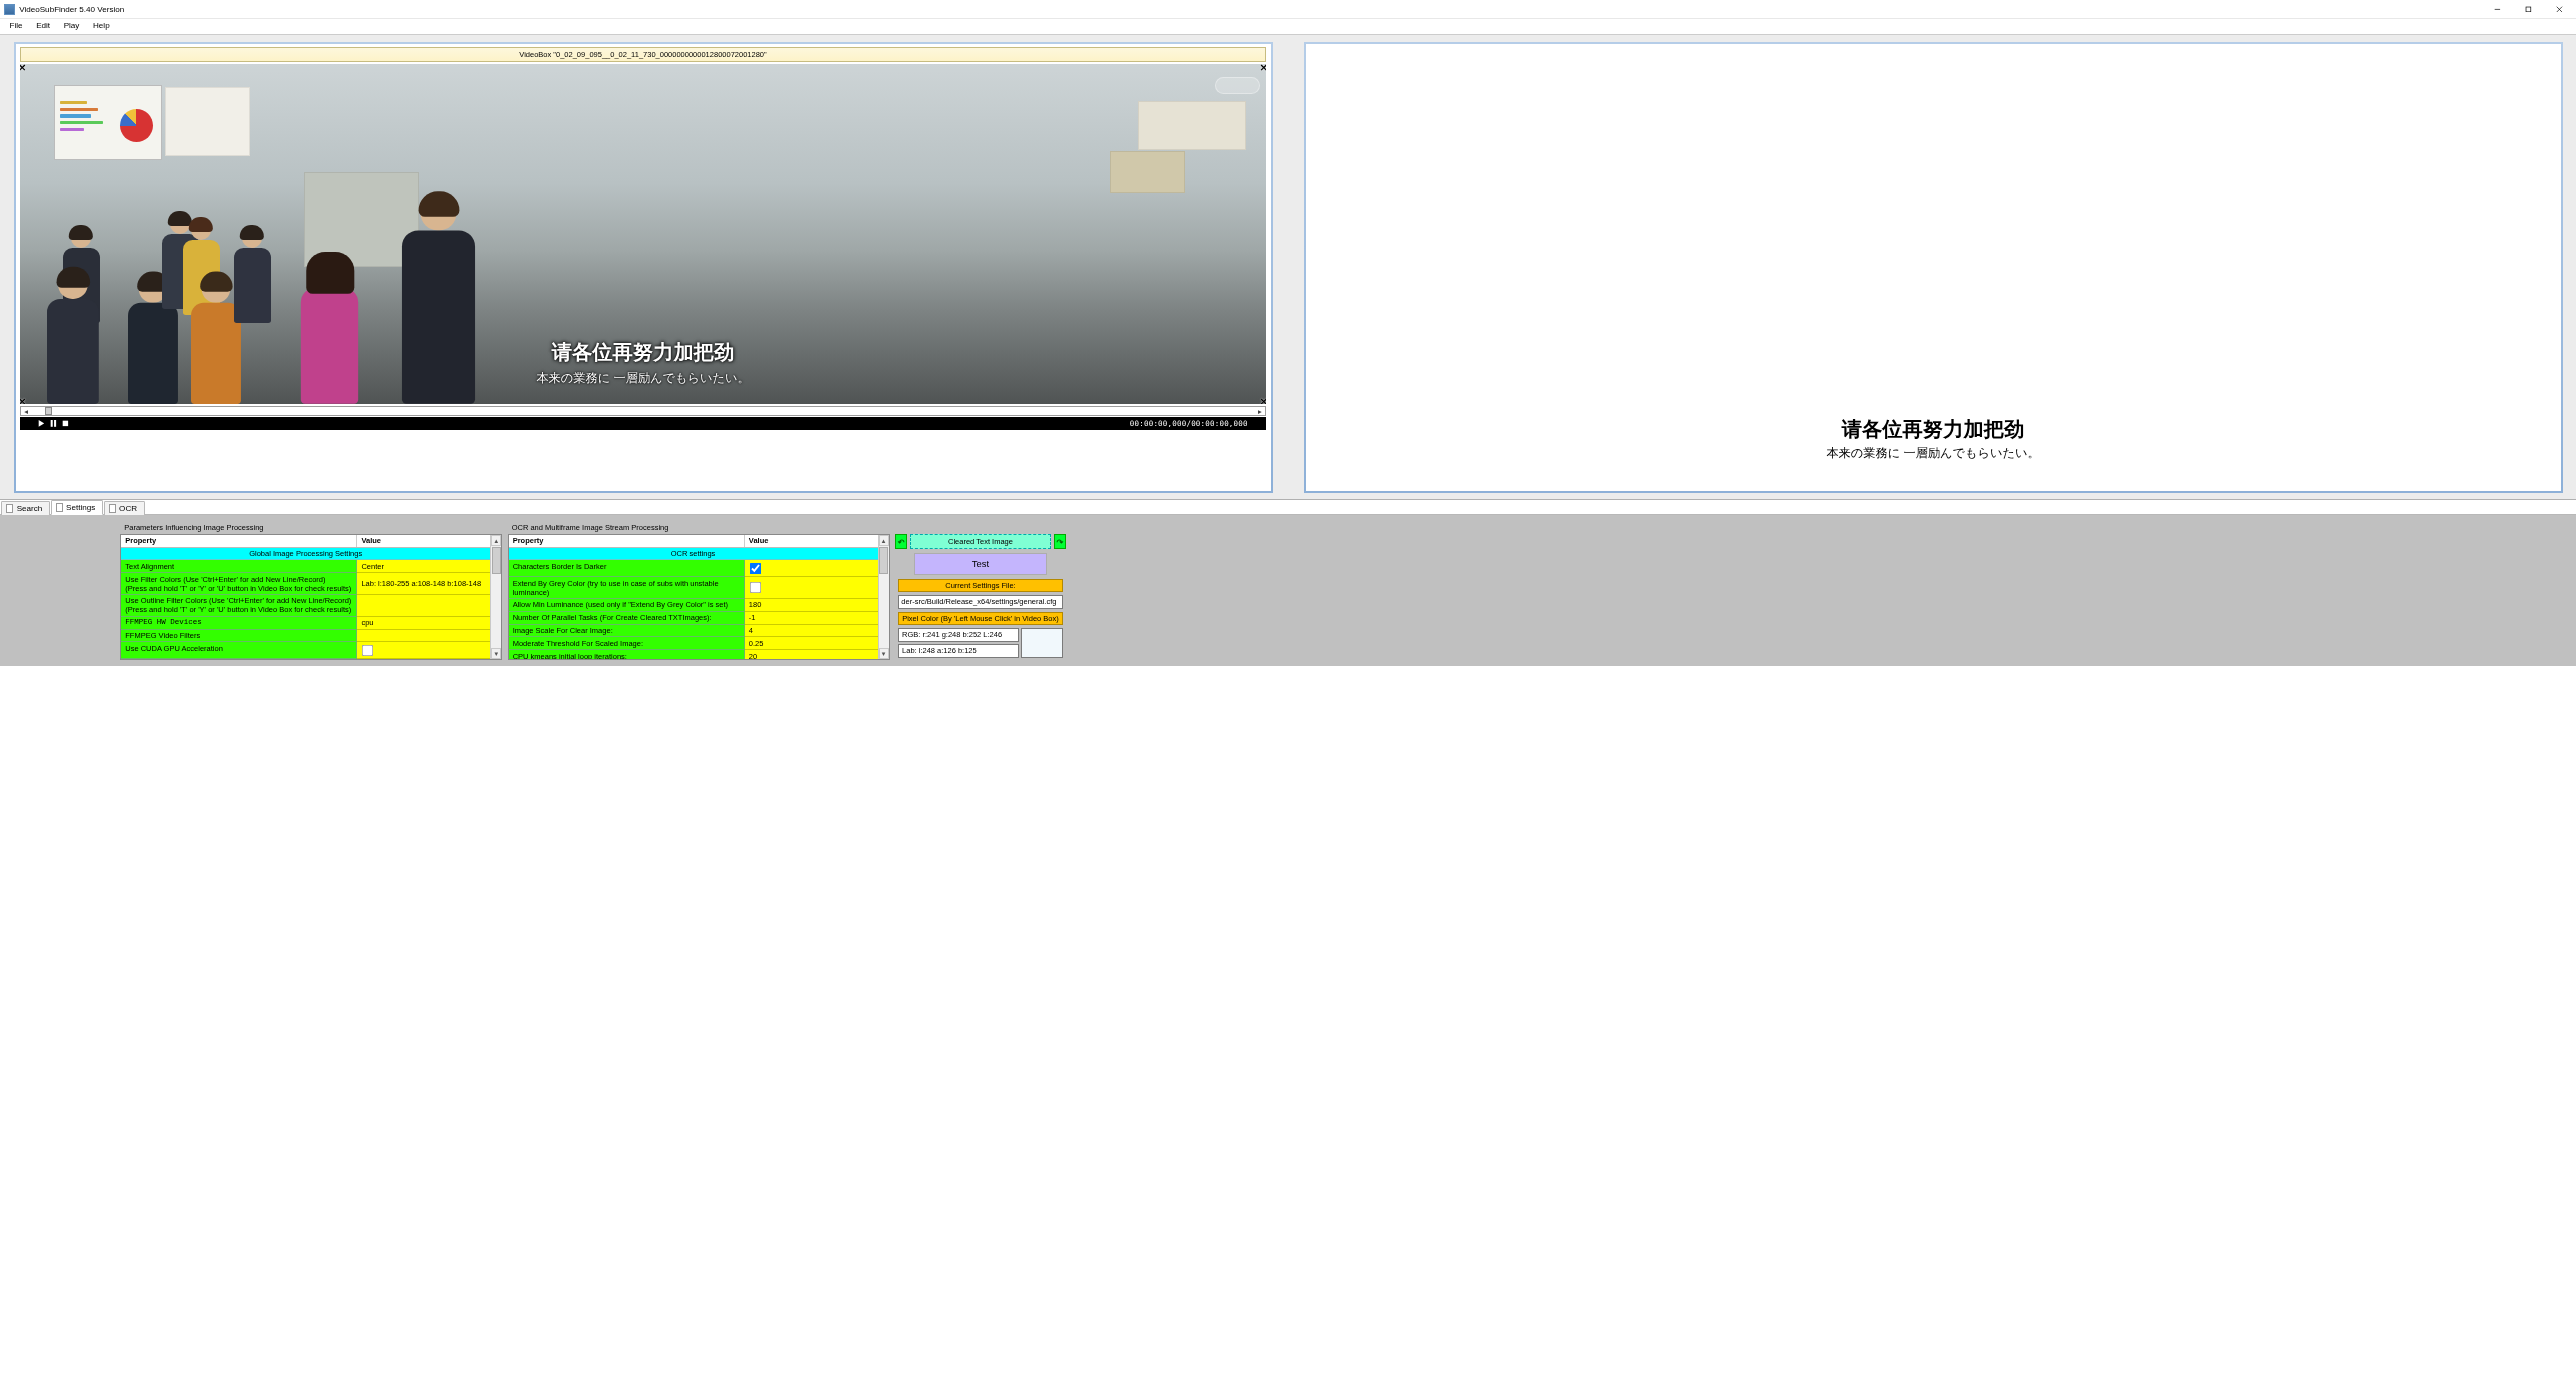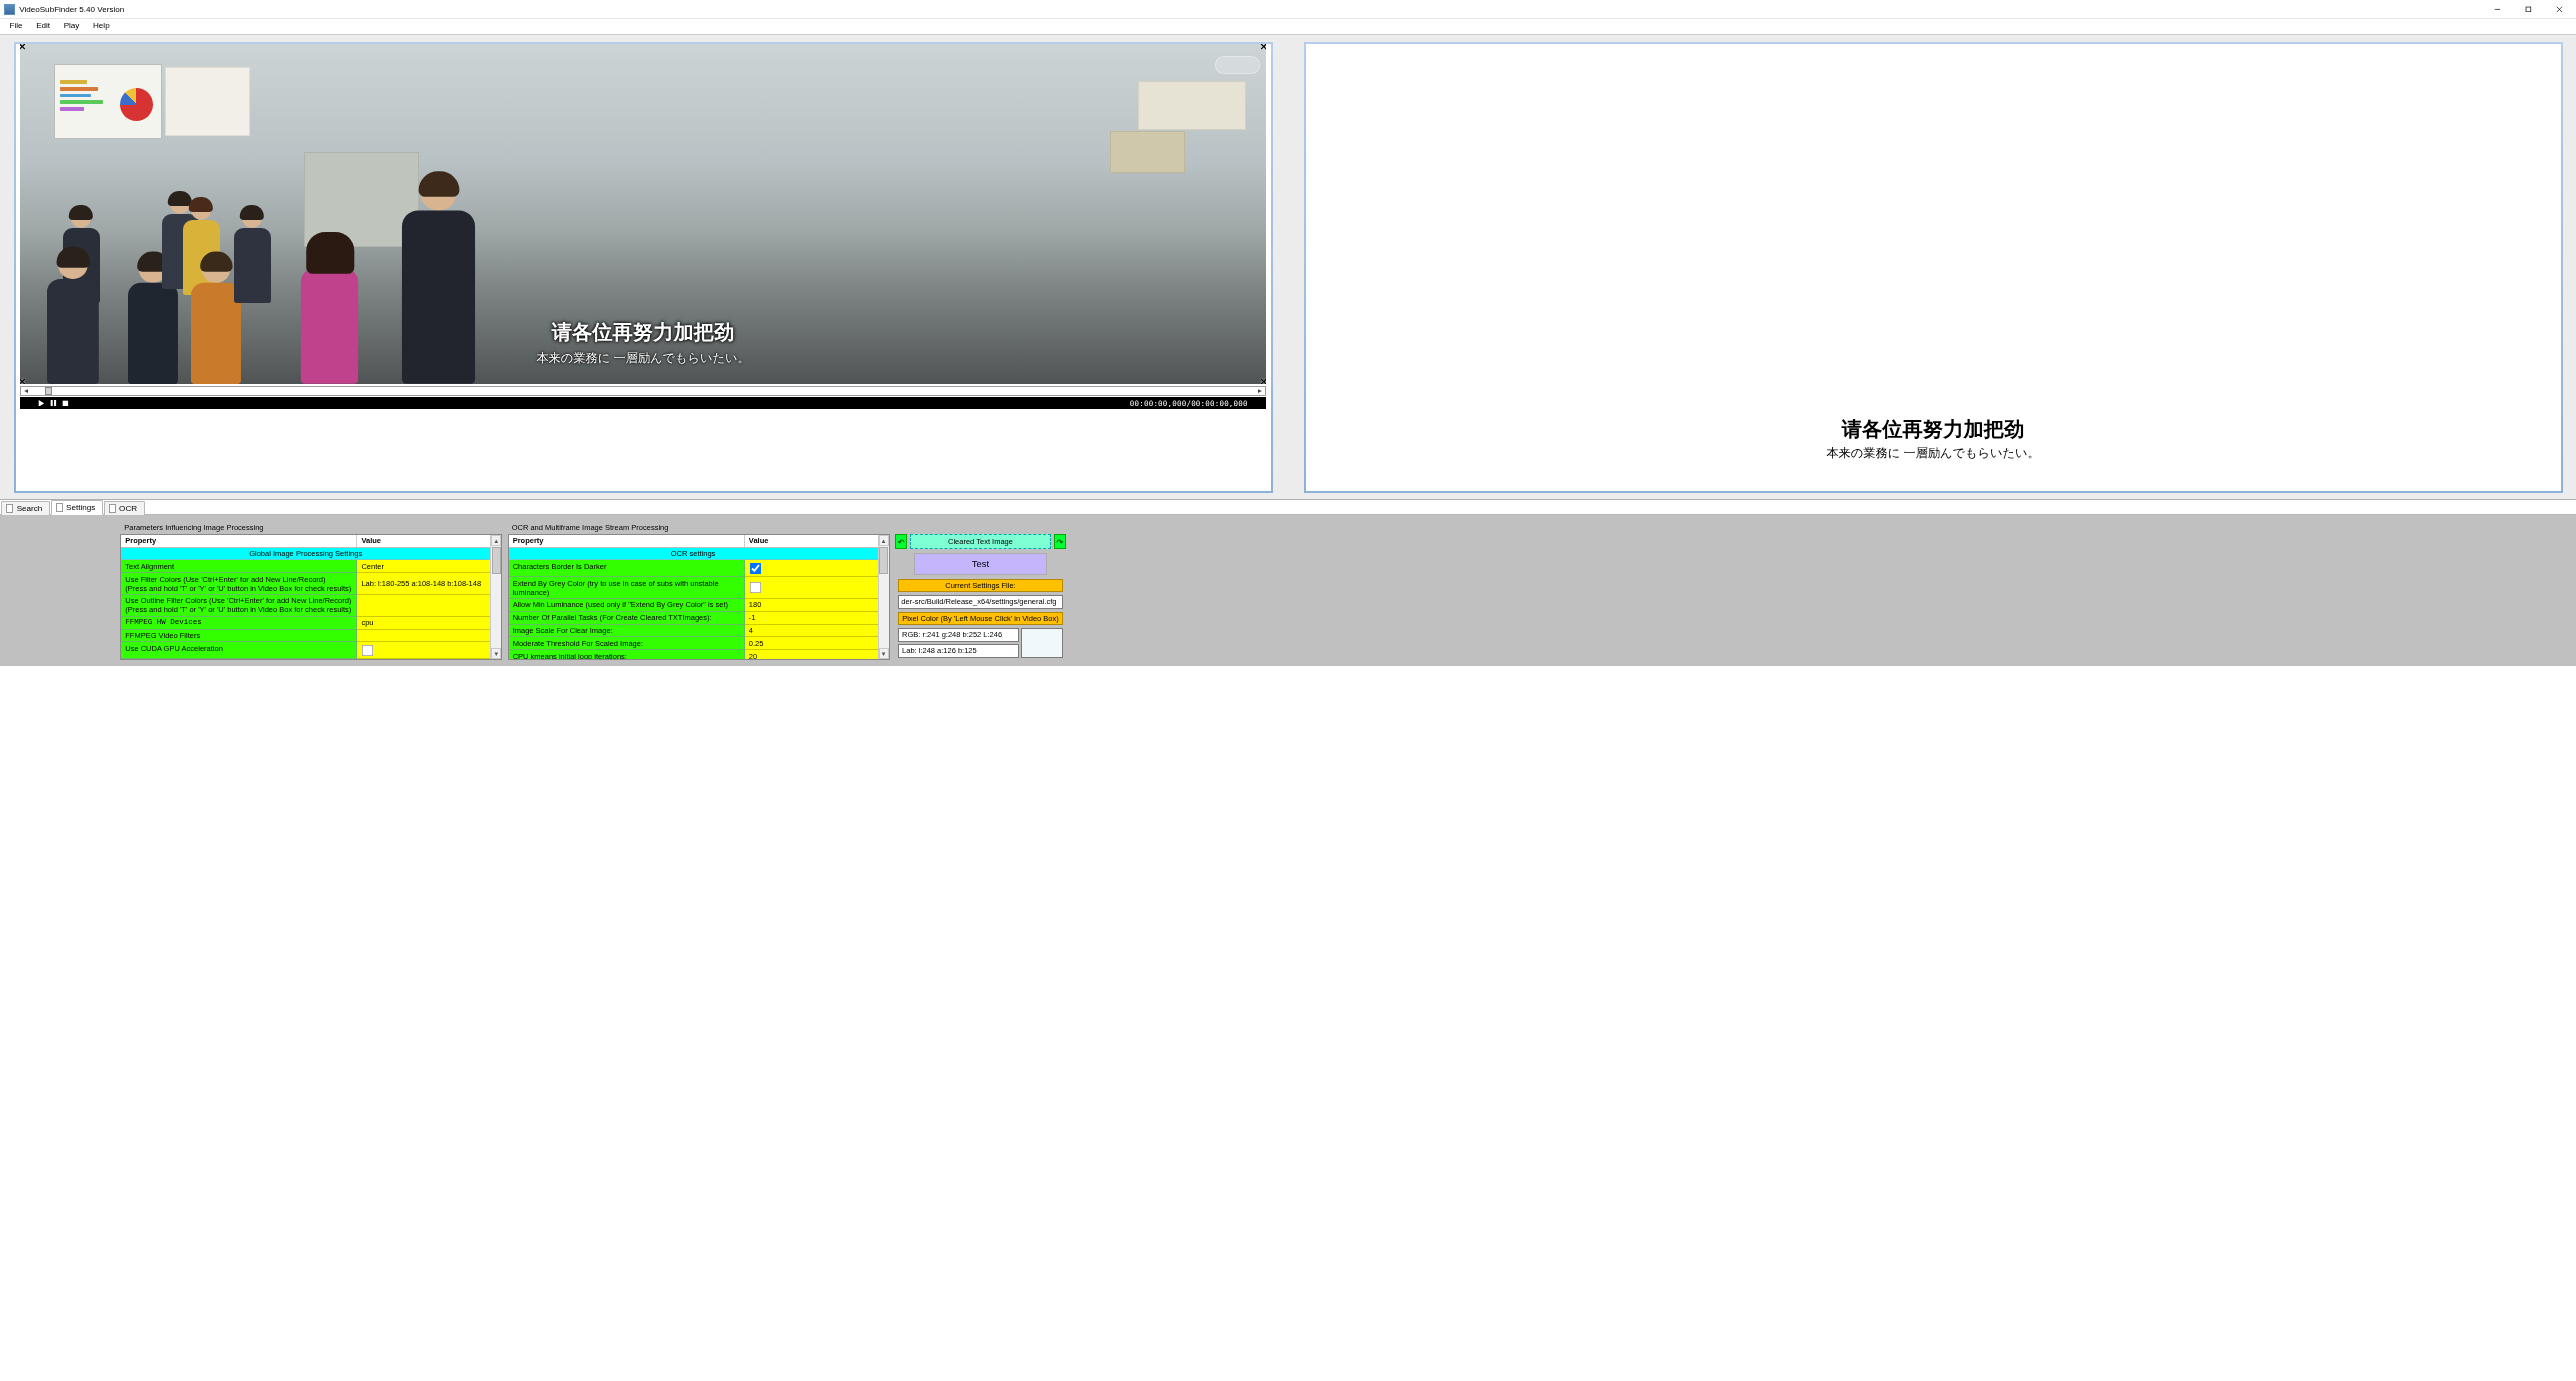--- a/index.html
+++ b/index.html
@@ -259,20 +259,21 @@
 <div class="menubar">
   <div class="menu-item">File</div>
   <div class="menu-item">Edit</div>
   <div class="menu-item">Play</div>
   <div class="menu-item">Help</div>
 </div>
 
 <div class="main-area">
 
   <div class="panel">
+    <div class="panel-head">VideoBox "0_02_09_095__0_02_11_730_0000000000012800072001280"</div>
     <div class="video-stage">
       <div class="video-frame">
         <div class="frame-bg"></div>
 
         <div class="chart-board">
           <div class="bar-seg" style="left:5.4px; top:15px; width:27px; background:#d7b23a;"></div>
           <div class="bar-seg" style="left:5.4px; top:22px; width:38px; background:#d77a3a;"></div>
           <div class="bar-seg" style="left:5.4px; top:28.4px; width:31px; background:#4aa0d7;"></div>
           <div class="bar-seg" style="left:5.4px; top:35px; width:43px; background:#5aca5a;"></div>
           <div class="bar-seg" style="left:5.4px; top:42px; width:24.4px; background:#b76ad6;"></div>

